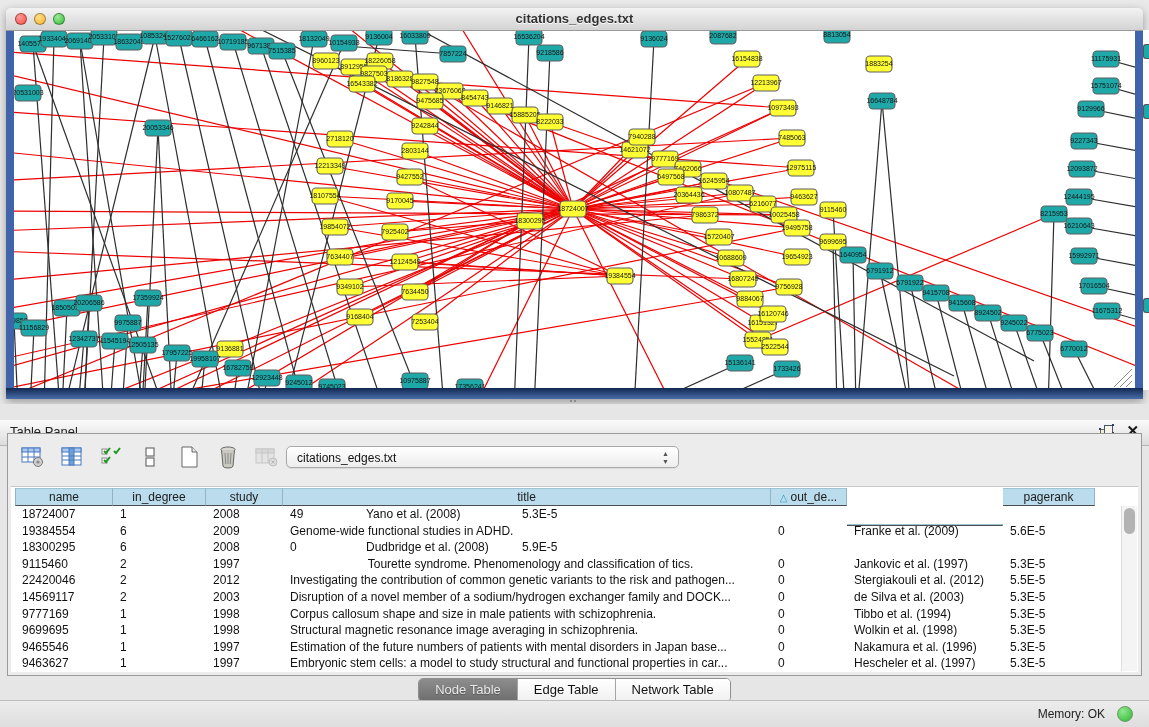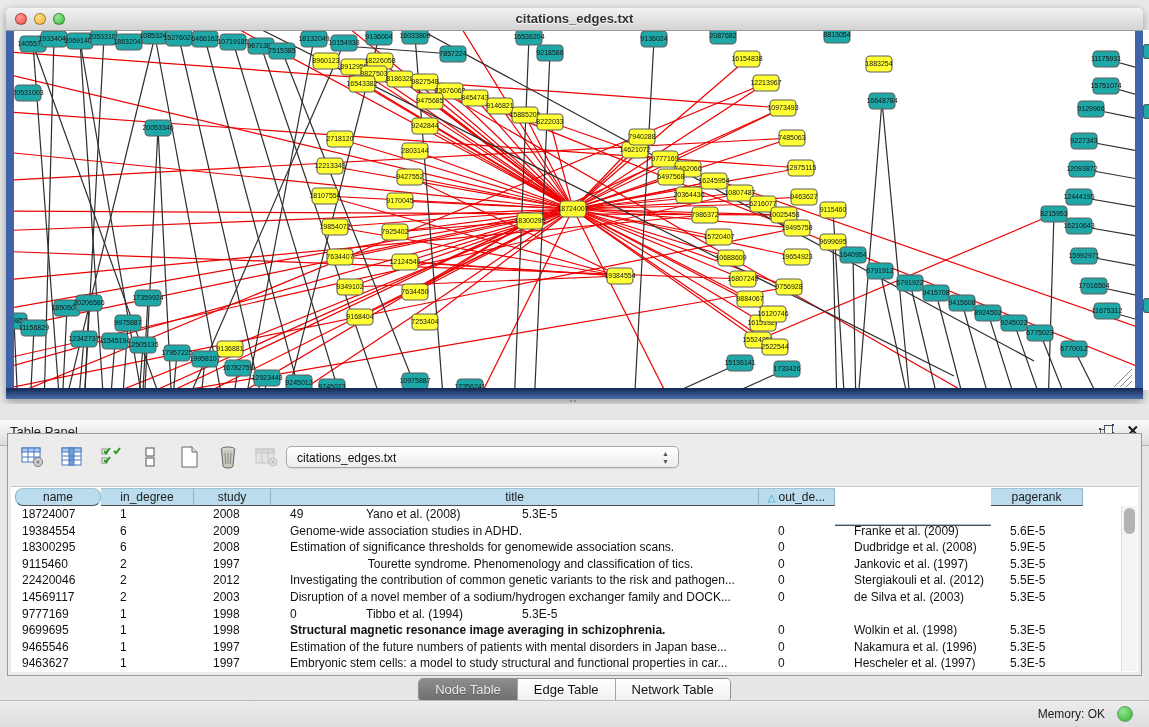--- a/index.html
+++ b/index.html
@@ -890,51 +890,50 @@
           </div>
         </div>
       <div class="table-select">
         <span>citations_edges.txt</span>
         <span class="stepper">▲<br>▼</span>
       </div>
     </div>
 
     <div class="grid">
       <div class="thead" id="thead">
-          <div class="th" style="width: 86px; border-radius: 8px;"><span>name</span></div>
+          <div class="th" style="width: 98px;"><span>name</span></div>
           <div class="th" style="width: 93px;"><span>in_degree</span></div>
           <div class="th" style="width: 77px;"><span>study</span></div>
           <div class="th" style="width: 488px;"><span>title</span></div>
           <div class="th" style="width: 76px;"><span class="sort-tri">△</span><span>out_de...</span></div>
           <div class="th" style="width: 156px; margin-top: 36px;"><span>short</span></div>
           <div class="th" style="width: 92px;"><span>pagerank</span></div>
         </div>
       <div class="tbody" id="tbody">
           <div class="tr">
             <div class="td" style="width: 98px;">18724007</div>
             <div class="td" style="width: 93px;">1</div>
             <div class="td" style="width: 77px;">2008</div>
             <div class="td" style="width: 76px;">49</div>
             <div class="td" style="width: 156px;">Yano et al. (2008)</div>
             <div class="td" style="width: 92px;">5.3E-5</div>
           </div>
           <div class="tr">
             <div class="td" style="width: 98px;">19384554</div>
             <div class="td" style="width: 93px;">6</div>
             <div class="td" style="width: 77px;">2009</div>
-            <div class="td" style="width: 488px;">Genome-wide association studies in ADHD.</div>
+            <div class="td" style="width: 488px;">Genome-wide functional studies in ADHD.</div>
             <div class="td" style="width: 76px;">0</div>
             <div class="td" style="width: 156px;">Franke et al. (2009)</div>
             <div class="td" style="width: 92px;">5.6E-5</div>
           </div>
           <div class="tr">
             <div class="td" style="width: 98px;">18300295</div>
             <div class="td" style="width: 93px;">6</div>
             <div class="td" style="width: 77px;">2008</div>
-            <div class="td" style="width: 488px;">Estimation of significance thresholds for genomewide association scans.</div>
             <div class="td" style="width: 76px;">0</div>
             <div class="td" style="width: 156px;">Dudbridge et al. (2008)</div>
             <div class="td" style="width: 92px;">5.9E-5</div>
           </div>
           <div class="tr">
             <div class="td" style="width: 98px;">9115460</div>
             <div class="td" style="width: 93px;">2</div>
             <div class="td" style="width: 77px;">1997</div>
             <div class="td" style="width: 488px; text-align: center;">Tourette syndrome. Phenomenology and classification of tics.</div>
             <div class="td" style="width: 76px;">0</div>
@@ -956,29 +955,30 @@
             <div class="td" style="width: 77px;">2003</div>
             <div class="td" style="width: 488px;">Disruption of a novel member of a sodium/hydrogen exchanger family and DOCK...</div>
             <div class="td" style="width: 76px;">0</div>
             <div class="td" style="width: 156px;">de Silva et al. (2003)</div>
             <div class="td" style="width: 92px;">5.3E-5</div>
           </div>
           <div class="tr">
             <div class="td" style="width: 98px;">9777169</div>
             <div class="td" style="width: 93px;">1</div>
             <div class="td" style="width: 77px;">1998</div>
+            <div class="td" style="width: 488px;">Corpus callosum shape and size in male patients with schizophrenia.</div>
             <div class="td" style="width: 76px;">0</div>
             <div class="td" style="width: 156px;">Tibbo et al. (1994)</div>
             <div class="td" style="width: 92px;">5.3E-5</div>
           </div>
           <div class="tr">
             <div class="td" style="width: 98px;">9699695</div>
             <div class="td" style="width: 93px;">1</div>
             <div class="td" style="width: 77px;">1998</div>
-            <div class="td" style="width: 488px; font-weight: bold;">Structural magnetic resonance image averaging in schizophrenia.</div>
+            <div class="td" style="width: 488px;">Structural magnetic resonance image averaging in schizophrenia.</div>
             <div class="td" style="width: 76px;">0</div>
             <div class="td" style="width: 156px;">Wolkin et al. (1998)</div>
             <div class="td" style="width: 92px;">5.3E-5</div>
           </div>
           <div class="tr">
             <div class="td" style="width: 98px;">9465546</div>
             <div class="td" style="width: 93px;">1</div>
             <div class="td" style="width: 77px;">1997</div>
             <div class="td" style="width: 488px;">Estimation of the future numbers of patients with mental disorders in Japan base...</div>
             <div class="td" style="width: 76px;">0</div>

